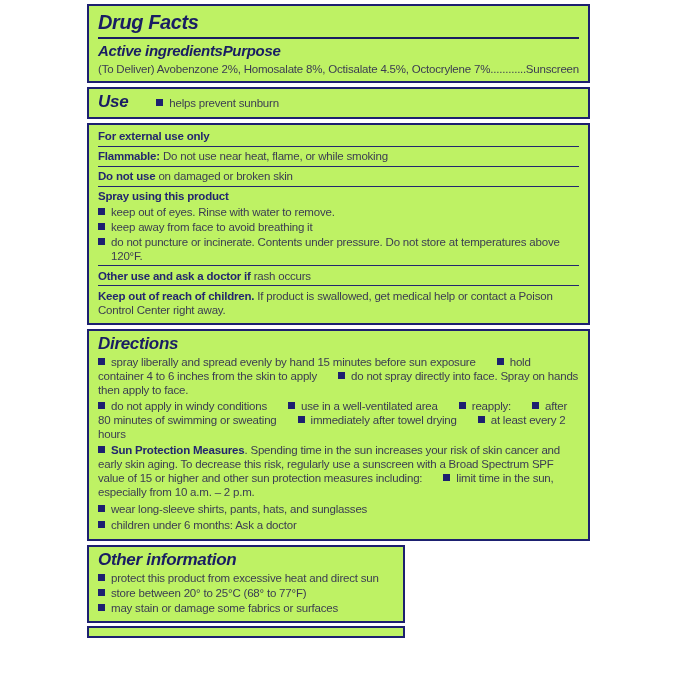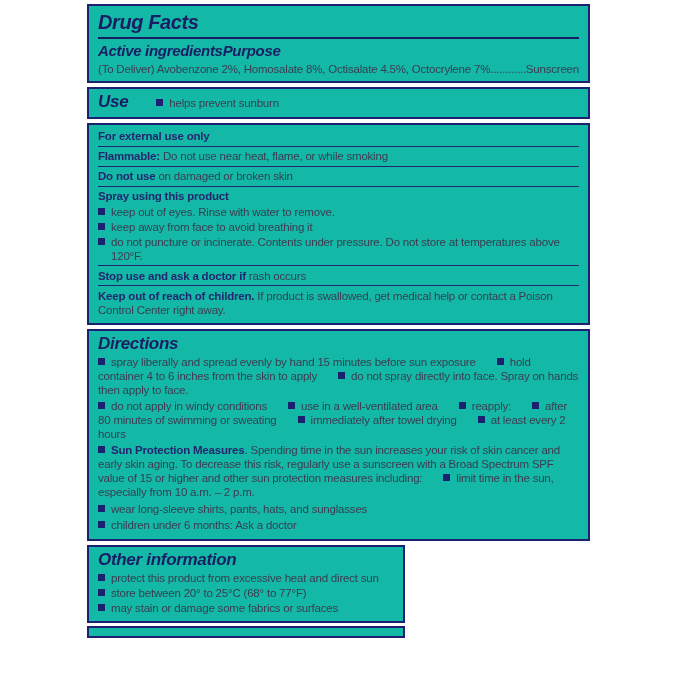--- a/index.html
+++ b/index.html
@@ -8,21 +8,21 @@
     background: #ffffff;
     overflow: hidden;
     font-family: "Liberation Sans", sans-serif;
     color: #3b3c52;
   }
   * { box-sizing: border-box; }
   .label-wrap { position: absolute; left: 87px; top: 4px; }
   .box {
     width: 503px;
     border: 2px solid #1d2070;
-    background: #14b8a6;
+    background: #bef264;
     padding: 3px 9px 5px 9px;
     margin-bottom: 4px;
     font-size: 11.5px;
     line-height: 1.22;
     letter-spacing: -0.2px;
   }
   .box.narrow { width: 318px; }
   .box.narrow.tight { margin-bottom: 3px; }
 
   .title {
@@ -91,21 +91,21 @@
     <hr class="divider">
     <p class="line"><b>Flammable:</b><span> Do not use near heat, flame, or while smoking</span></p>
     <hr class="divider">
     <p class="line"><b>Do not use</b><span> on damaged or broken skin</span></p>
     <hr class="divider">
     <p class="line bold">Spray using this product</p>
     <p class="bullet-line"><span class="sq"></span><span>keep out of eyes. Rinse with water to remove.</span></p>
     <p class="bullet-line"><span class="sq"></span><span>keep away from face to avoid breathing it</span></p>
     <p class="bullet-line"><span class="sq"></span><span>do not puncture or incinerate. Contents under pressure. Do not store at temperatures above 120°F.</span></p>
     <hr class="divider">
-    <p class="line"><b>Stop use and ask a doctor if</b><span> rash occurs</span></p>
+    <p class="line"><b>Other use and ask a doctor if</b><span> rash occurs</span></p>
     <hr class="divider">
     <p class="line"><b>Keep out of reach of children.</b><span> If product is swallowed, get medical help or contact a Poison Control Center right away.</span></p>
   </section>
 
   <section class="box">
     <div class="h2 big">Directions</div>
     <p class="flow">
       <span class="di"><span class="sq"></span><b></b><span>spray liberally and spread evenly by hand 15 minutes before sun exposure</span></span>
       <span class="di"><span class="sq"></span><b></b><span>hold container 4 to 6 inches from the skin to apply</span></span>
       <span class="di"><span class="sq"></span><b></b><span>do not spray directly into face. Spray on hands then apply to face.</span></span>

